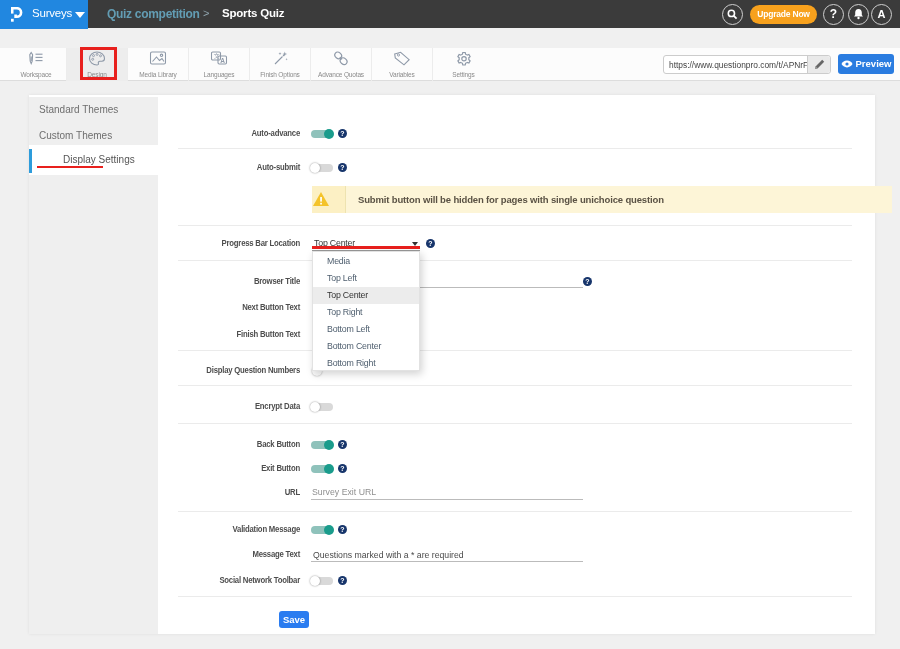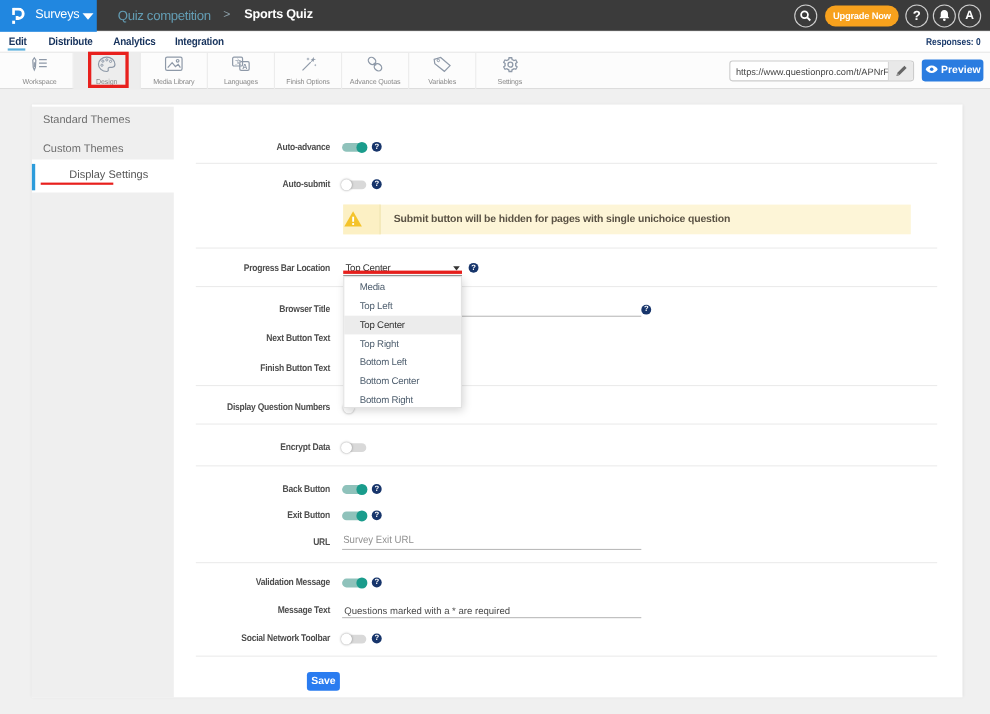--- a/index.html
+++ b/index.html
@@ -6,21 +6,21 @@
 html,body { width:900px; height:649px; overflow:hidden; background:#f0f0f0;
   font-family:"Liberation Sans", sans-serif; }
 #stage { position:relative; width:900px; height:649px; }
 
 
 #topbar { position:absolute; left:0; top:0; width:900px; height:28px; background:#3b3b3b; }
 #logoblock { position:absolute; left:0; top:0; width:88px; height:29px; background:#2187e0; }
 #surveys { position:absolute; left:32px; top:7px; color:#fff; font-size:11.5px; letter-spacing:-0.2px; }
 #scaret { position:absolute; left:75px; top:12px; width:0; height:0;
   border-left:5px solid transparent; border-right:5px solid transparent; border-top:6px solid #fff; }
-.crumb1 { position:absolute; left:107px; top:7px; color:#639db4; font-size:12px; letter-spacing:-0.3px; }
+.crumb1 { position:absolute; left:107px; top:7px; color:#639db4; font-size:12px; letter-spacing:-0.3px;font-weight:bold; }
 .crumbsep { position:absolute; left:203px; top:7px; color:#8fa3ad; font-size:11px; }
 .crumb2 { position:absolute; left:222px; top:7px; color:#fff; font-size:11.5px; font-weight:700; letter-spacing:-0.2px; }
 .topcircle { position:absolute; top:4px; width:21px; height:21px; border:1.4px solid #cfcfcf;
   border-radius:50%; color:#fff; text-align:center; }
 #upgrade { position:absolute; left:750px; top:5px; width:67px; height:19px; background:#f7a11d;
   border-radius:10px; color:#fff; font-size:8.5px; font-weight:700; text-align:center; line-height:19px; letter-spacing:-0.2px; }
 
 
 #menubar { position:absolute; left:0; top:29px; width:900px; height:19px; background:#fff;
   border-bottom:1px solid #e3e3e3; }
@@ -59,21 +59,21 @@
 .ton { background:#8fc2bb; }
 .toff { background:#d9d9d9; }
 .knob { position:absolute; top:-1px; width:10px; height:10px; border-radius:50%; }
 .kon { right:-1px; background:#1a9c8c; }
 .koff { left:-1px; background:#fff; box-shadow:0 0 2px rgba(0,0,0,0.45); }
 
 .qhelp { position:absolute; width:9px; height:9px; background:#17356b; border-radius:50%;
   color:#fff; font-size:7px; font-weight:700; text-align:center; line-height:9.5px; }
 
 
-#warn { position:absolute; left:283px; top:91px; width:516px; height:27px; background:#fdf5d7; }
+#warn { position:absolute; left:283px; top:91px; width:580px; height:27px; background:#fdf5d7; }
 #warnicon { position:absolute; left:0; top:0; width:34px; height:27px; background:#fcf0c4;
   border-right:1px solid #eee3b0; }
 #warntext { position:absolute; left:46px; top:8px; font-size:9.5px; font-weight:700; color:#5a5244; letter-spacing:-0.15px; }
 
 .ulinput { position:absolute; height:1px; background:#bbb; }
 .redul { position:absolute; height:3px; background:#e8201d; z-index:3; }
 
 
 #dropdown { position:absolute; left:283px; top:156px; width:108px; height:120px; background:#fff;
   border:1px solid #e2e2e2; box-shadow:2px 3px 8px rgba(0,0,0,0.18); z-index:10; }
@@ -111,28 +111,20 @@
     <div class="topcircle" style="left:823px; font-size:12px; font-weight:700; line-height:19px;">?</div>
     <div class="topcircle" style="left:848px;">
       <svg width="11" height="12" style="margin-top:3px" viewBox="0 0 11 12">
         <path d="M5.5 1 C3.3 1 2.2 2.6 2.2 4.5 L2.2 7 L1 8.6 L10 8.6 L8.8 7 L8.8 4.5 C8.8 2.6 7.7 1 5.5 1 Z" fill="#fff"></path>
         <circle cx="5.5" cy="10" r="1.2" fill="#fff"></circle>
       </svg>
     </div>
     <div class="topcircle" style="left:871px; font-size:11px; font-weight:700; line-height:19px;">A</div>
   </div>
 
-  <div id="menubar">
-    <div class="mitem" style="left:8px;">Edit</div>
-    <div id="editline"></div>
-    <div class="mitem" style="left:44px;">Distribute</div>
-    <div class="mitem" style="left:103px;">Analytics</div>
-    <div class="mitem" style="left:159px;">Integration</div>
-    <div id="responses">Responses: 0</div>
-  </div>
 
   <div id="toolbar">
     <div class="tcell" style="left:6px;">
       <span class="ticon"><svg width="18" height="16" viewBox="0 0 18 16">
             <g fill="none" stroke="#8e99a8" stroke-width="1.1">
               <path d="M4.2 1.5 L5.6 3.6 L5.2 10.2 L4.2 12.6 L3.2 10.2 L2.8 3.6 Z"></path>
               <line x1="4.2" y1="5.5" x2="4.2" y2="10"></line>
               <line x1="8.5" y1="3.2" x2="15.5" y2="3.2"></line>
               <line x1="8.5" y1="6.4" x2="15.5" y2="6.4"></line>
               <line x1="8.5" y1="9.6" x2="15.5" y2="9.6"></line>

